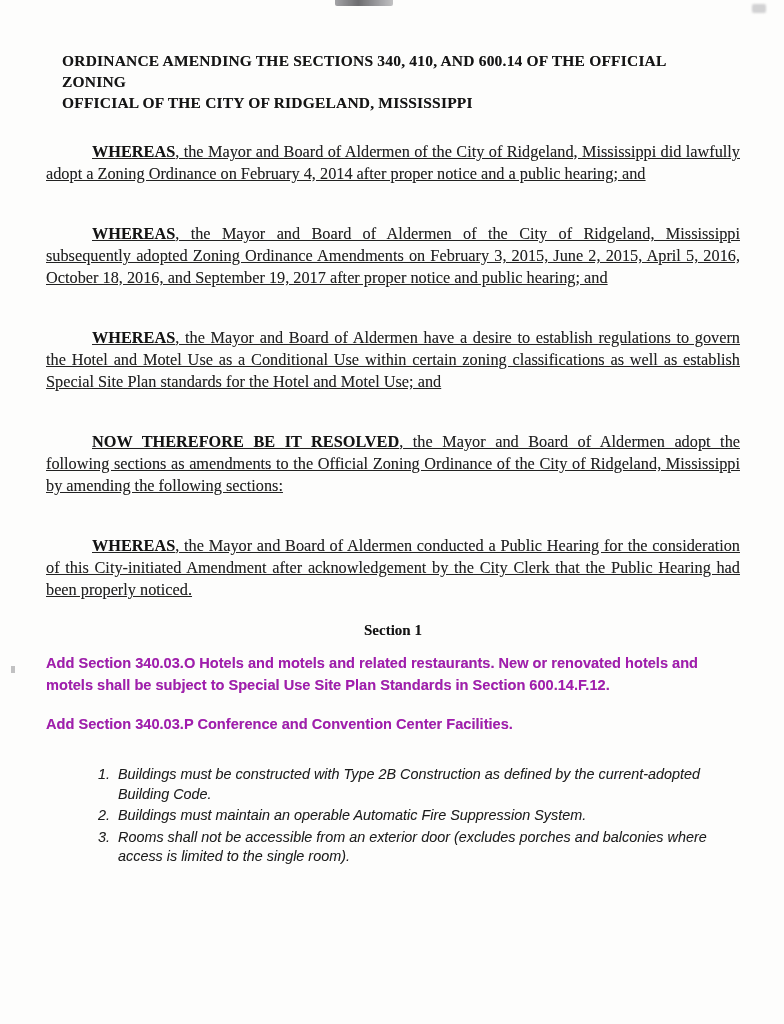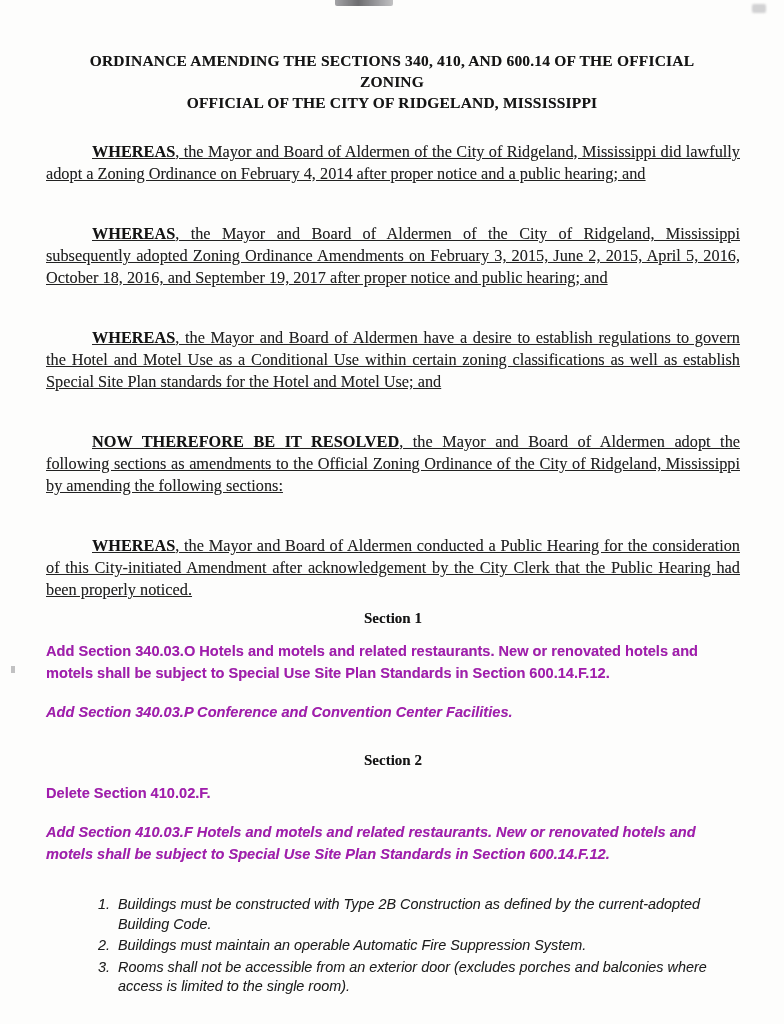--- a/index.html
+++ b/index.html
@@ -26,21 +26,20 @@
     left: 752px; top: 4px; width: 14px; height: 9px;
     background: rgba(130,130,135,.35);
     filter: blur(1px); border-radius: 2px;
   }
   .artifact-left-dot {
     left: 11px; top: 666px; width: 4px; height: 7px;
     background: rgba(120,120,125,.45); filter: blur(.5px);
   }
   .title {
     margin: 50px 18px 0 16px;
-    text-align: center;
     font: bold 15.5px/21px "Liberation Serif", "DejaVu Serif", serif;
     color: #151515;
     letter-spacing: .2px;
     text-shadow: 0 0 .6px rgba(0,0,0,.4);
   }
   .title .title-line { display: block; }
   .body-para {
     margin: 38px 0 0 0;
     text-indent: 46px;
     font: 16.3px/22px "Liberation Serif", "DejaVu Serif", serif;
@@ -51,30 +50,30 @@
   }
   .body-para.first { margin-top: 28px; }
   .body-para .lead { font-weight: bold; color: #141414; }
   .section-heading {
     margin: 0;
     text-align: center;
     font: bold 15px/18px "Liberation Serif", "DejaVu Serif", serif;
     color: #141414;
     text-shadow: 0 0 .5px rgba(0,0,0,.35);
   }
-  .section-1 { margin-top: 8px; }
+  .section-1 { margin-top: 20px; }
   .section-2 { margin-top: 28px; }
   .section-3 { margin-top: 30px; }
   .sans-para {
     margin: 13px 0 0 0;
     font: bold 14.6px/22px "Liberation Sans", "DejaVu Sans", sans-serif;
     color: #a21caf;
     text-shadow: 0 0 .4px rgba(0,0,0,.25);
   }
-  .sans-para.gap { margin-top: 17px; font-style: italic; }
+  .sans-para.gap { margin-top: 17px; }
   .req-list {
     margin: 5px 0 0 44px;
     padding-left: 24px;
     font: 14.4px/19.5px "Liberation Sans", "DejaVu Sans", sans-serif;
     color: #1c1c1c;
     text-shadow: 0 0 .35px rgba(0,0,0,.2);
   }
   .req-list li { margin: 0 0 2px 0; padding-left: 4px; font-style: italic; }
 </style>
 </head>
@@ -100,25 +99,20 @@
   <p class="body-para"><span class="lead">NOW THEREFORE BE IT RESOLVED</span><span>, the Mayor and Board of Aldermen adopt the following sections as amendments to the Official Zoning Ordinance of the City of Ridgeland, Mississippi by amending the following sections:</span></p>
 
   <p class="body-para"><span class="lead">WHEREAS</span><span>, the Mayor and Board of Aldermen conducted a Public Hearing for the consideration of this City-initiated Amendment after acknowledgement by the City Clerk that the Public Hearing had been properly noticed.</span></p>
 
   <div class="section section-1">
     <h2 class="section-heading">Section 1</h2>
     <p class="sans-para">Add Section 340.03.O Hotels and motels and related restaurants.  New or renovated hotels and motels shall be subject to Special Use Site Plan Standards in Section 600.14.F.12.</p>
     <p class="sans-para gap">Add Section 340.03.P Conference and Convention Center Facilities.</p>
   </div>
 
-  <div class="section section-2">
-    <h2 class="section-heading">Section 2</h2>
-    <p class="sans-para">Delete Section 410.02.F.</p>
-    <p class="sans-para gap">Add Section 410.03.F Hotels and motels and related restaurants. New or renovated hotels and motels shall be subject to Special Use Site Plan Standards in Section 600.14.F.12.</p>
-  </div>
 
   <div class="section section-3">
     <ol class="req-list">
       <li>Buildings must be constructed with Type 2B Construction as defined by the current-adopted Building Code.</li>
       <li>Buildings must maintain an operable Automatic Fire Suppression System.</li>
       <li>Rooms shall not be accessible from an exterior door (excludes porches and balconies where access is limited to the single room).</li>
     </ol>
   </div>
 
 </div>

